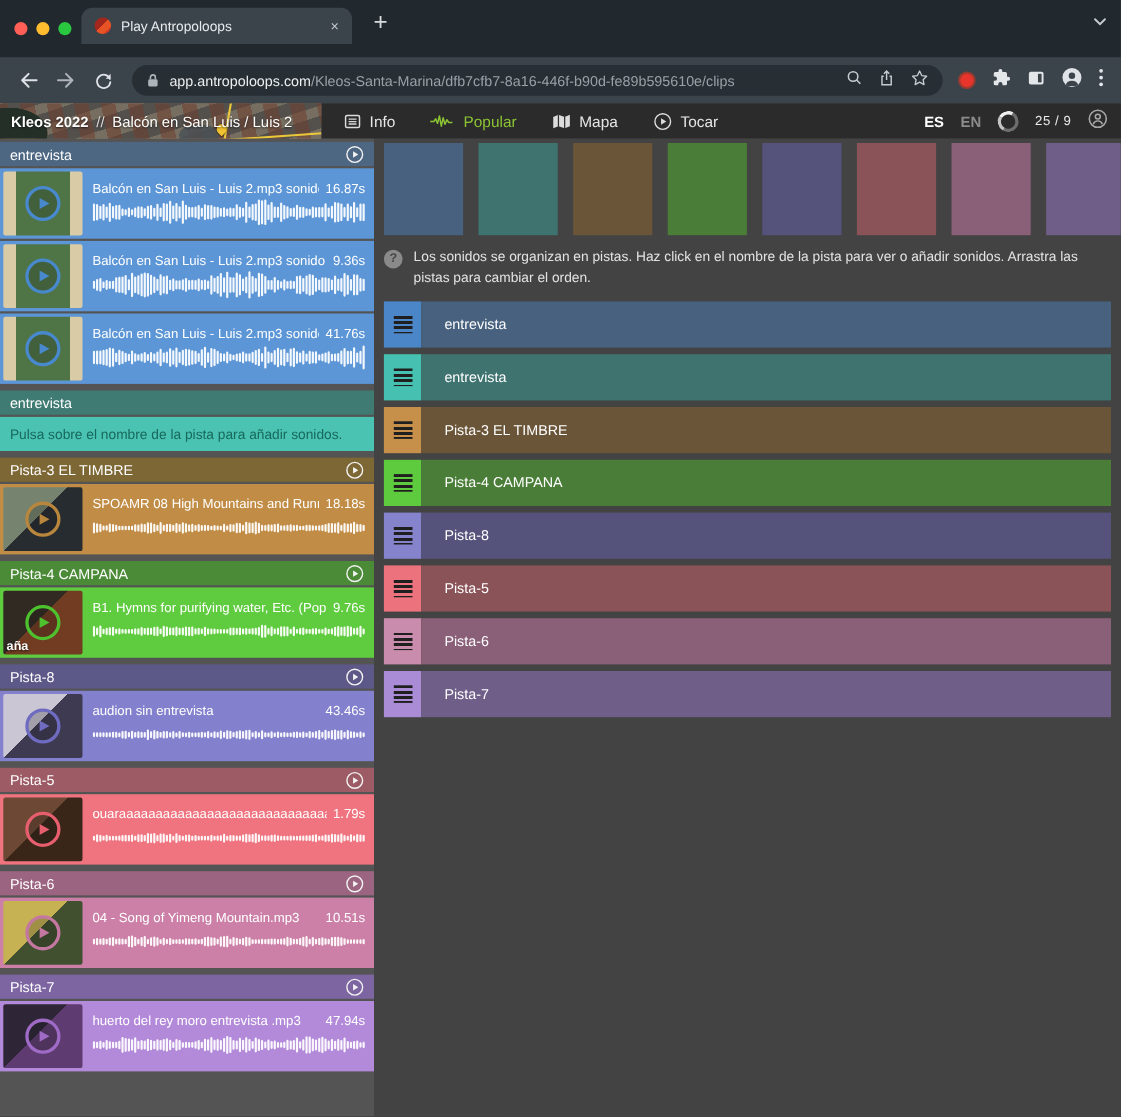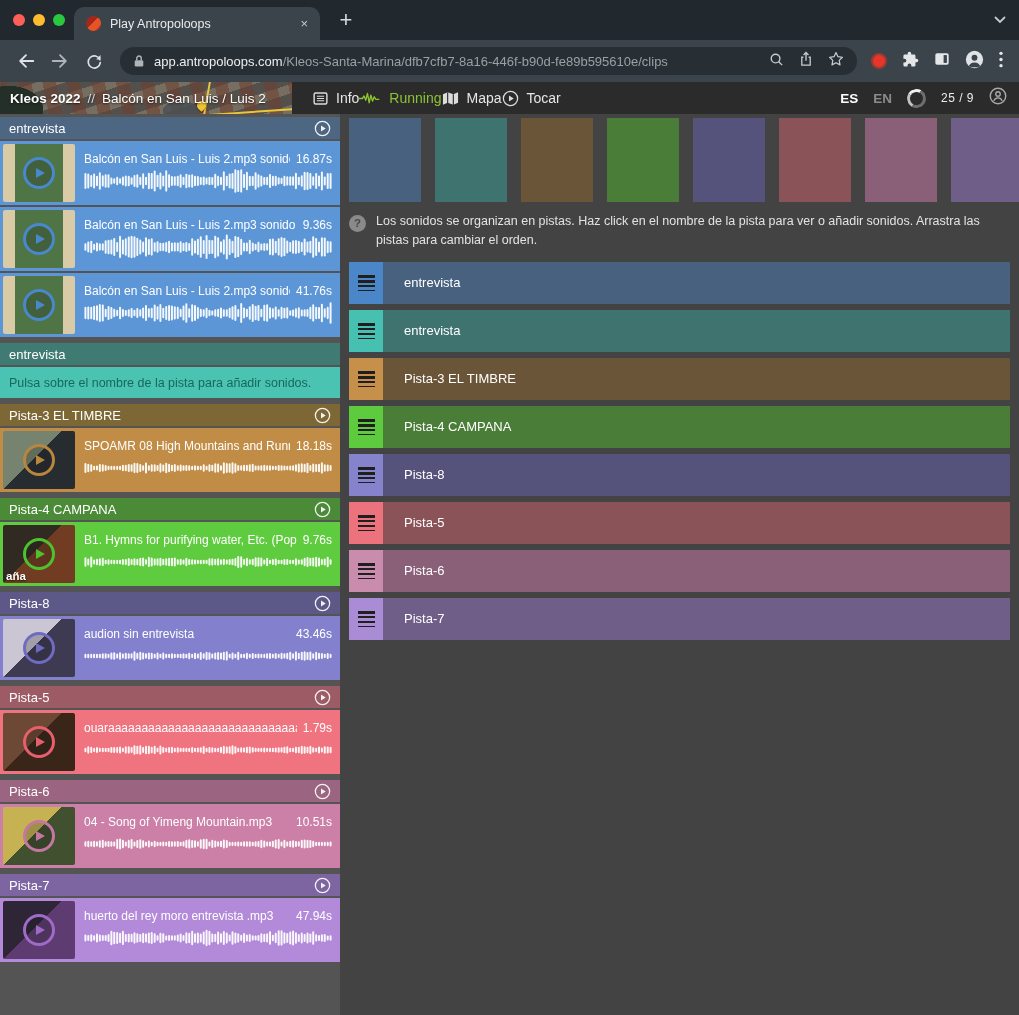--- a/index.html
+++ b/index.html
@@ -1,21 +1,21 @@
 <!DOCTYPE html>
 <html><head>
 <meta charset="utf-8">
 <style>
   html,body{margin:0;padding:0;}
   body{width:1019px;height:1015px;overflow:hidden;background:#434343;
        font-family:"Liberation Sans", sans-serif; -webkit-font-smoothing:antialiased;}
   .screen{width:1019px;height:1015px;display:flex;flex-direction:column;}
 
   
-  .tabstrip{height:40px;background:#22292e;position:relative;display:flex;align-items:center;flex:none;}
+  .tabstrip{height:52px;background:#22292e;position:relative;display:flex;align-items:center;flex:none;}
   .traffic{display:flex;gap:8px;margin-left:13px;}
   .tl{width:12px;height:12px;border-radius:50%;}
   .tl.red{background:#ff5f57}.tl.yellow{background:#febc2e}.tl.green{background:#2ac840}
   .btab{position:absolute;left:74px;top:7px;width:246px;height:33px;background:#3b444b;
         border-radius:10px 10px 0 0;display:flex;align-items:center;padding:0 12px;gap:9px;box-sizing:border-box;}
   .favicon{width:15px;height:15px;border-radius:50%;flex:none;
         background:linear-gradient(135deg,#a3271c 0 46%,#e85325 46% 78%,#d23822 78%);}
   .tab-title{color:#e8eaec;font-size:12.5px;flex:1;white-space:nowrap;overflow:hidden;}
   .tab-close{color:#c3c8cc;font-size:13px;cursor:default;}
   .newtab{position:absolute;left:332px;top:6px;color:#d8dbde;font-size:22px;font-weight:300;
@@ -45,21 +45,21 @@
         repeating-linear-gradient(78deg, rgba(168,86,56,.55) 0 13px, rgba(0,0,0,0) 13px 24px),
         repeating-linear-gradient(-18deg, rgba(214,199,168,.55) 0 9px, rgba(96,102,106,.40) 9px 20px);}
   .poly{position:absolute;left:206px;top:-7px;width:115px;height:33px;
         border:2px solid rgba(240,206,58,.95);transform:rotate(-4deg) skewX(-14deg);}
   .pin{position:absolute;left:197px;top:19px;width:9px;height:9px;background:#f0c330;
         border-radius:50% 50% 50% 0;transform:rotate(-45deg);box-shadow:0 0 0 1px rgba(40,30,0,.3);}
   .crumb{position:absolute;left:10px;top:0;height:32px;display:flex;align-items:center;gap:7px;
         color:#fff;font-size:13.5px;white-space:nowrap;text-shadow:0 1px 2px rgba(0,0,0,.65);}
   .crumb .proj{font-weight:bold;}
   .crumb .sep{color:#dcdcdc;}
-  .apptabs{display:flex;align-items:center;padding-left:21px;}
+  .apptabs{display:flex;align-items:center;gap:32px;padding-left:21px;}
   .app-tab{display:flex;align-items:center;gap:8px;font-size:14px;color:#e6e6e6;}
   .right-cluster{margin-left:auto;display:flex;align-items:center;gap:15px;padding-right:12px;}
   .lang{font-size:13.5px;font-weight:bold;color:#fff;}
   .lang.dim{color:#8b8b8b;}
   .spinner{width:13px;height:13px;border-radius:50%;border:3px solid #6e6e6e;
         border-top-color:#efefef;border-left-color:#c4c4c4;transform:rotate(-15deg);}
   .counter{font-size:12px;color:#ececec;letter-spacing:.5px;}
 
   
   .content{flex:1;display:flex;min-height:0;}
@@ -222,21 +222,21 @@
             </svg>
           </span>
           <span>Info</span>
         </div>
         <div class="app-tab active">
           <span style="display: flex;">
             <svg viewBox="0 0 26 14" width="22" height="13">
               <path d="M0 7h4l2-3 2 5 2-8 2 11 2-9 2 7 2-5 2 3h4" fill="none" stroke="#8bc432" stroke-width="1.6" stroke-linejoin="round"></path>
             </svg>
           </span>
-          <span style="color: rgb(139, 196, 50);">Running</span>
+          <span style="color: rgb(139, 196, 50);">Popular</span>
         </div>
         <div class="app-tab">
           <span style="display: flex;">
             <svg viewBox="0 0 18 15" width="17" height="15">
               <path d="M1 3l5-2 6 2 5-2v11l-5 2-6-2-5 2z" fill="#dcdcdc"></path>
               <path d="M6 1v11.5M12 3v11.5" stroke="#2b2b2b" stroke-width="1.2"></path>
             </svg>
           </span>
           <span>Mapa</span>
         </div>

